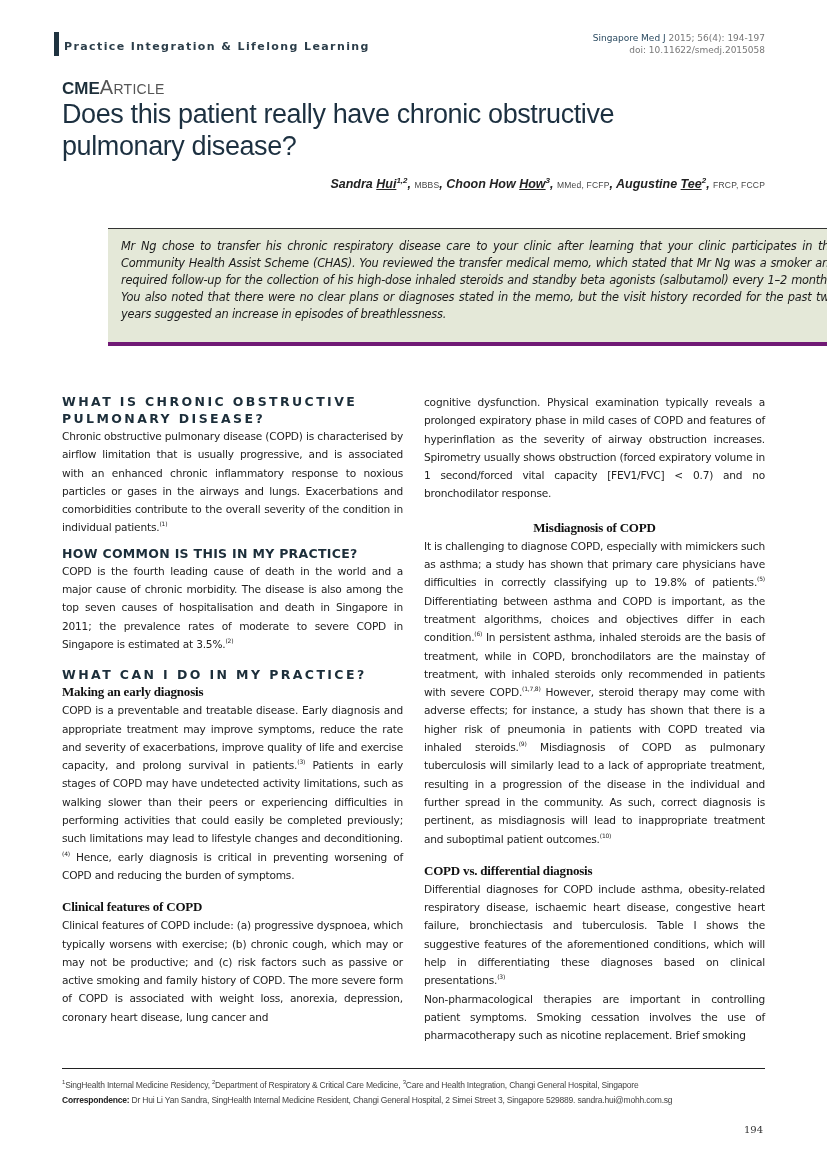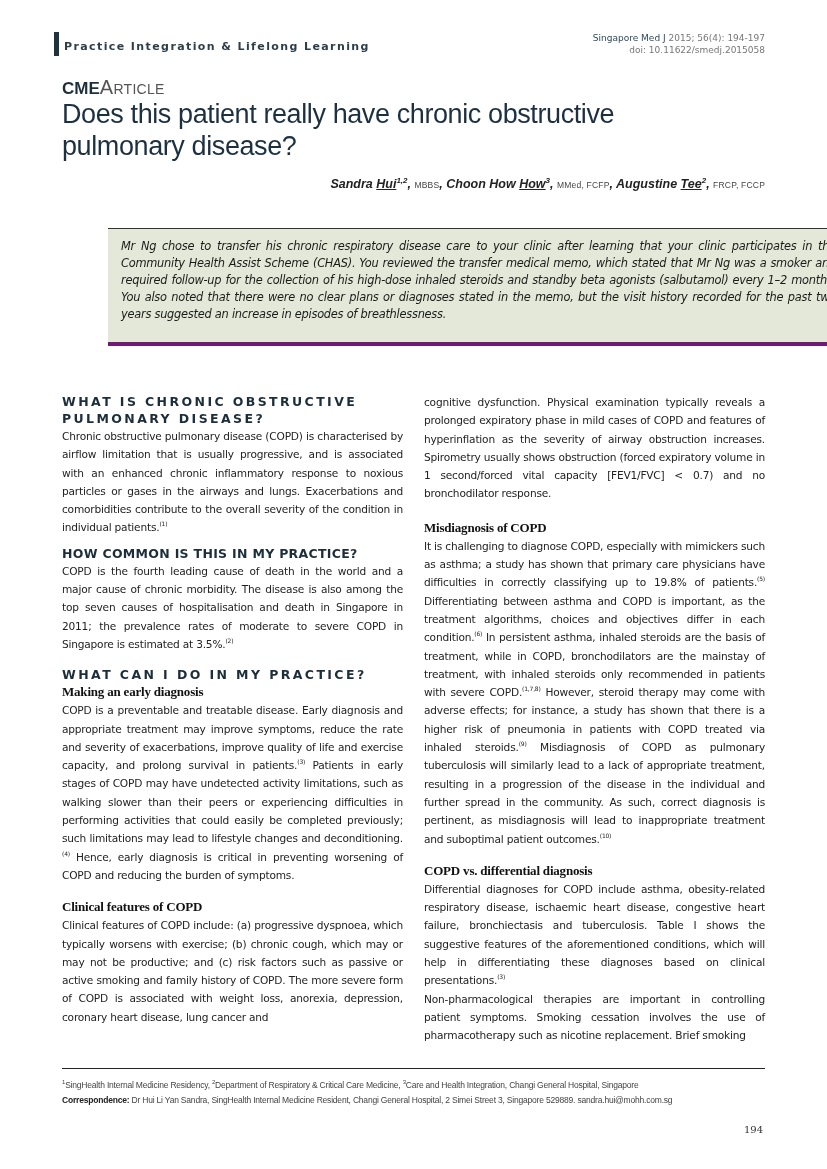--- a/index.html
+++ b/index.html
@@ -72,21 +72,21 @@
   <p><span>COPD is the fourth leading cause of death in the world and a major cause of chronic morbidity. The disease is also among the top seven causes of hospitalisation and death in Singapore in 2011; the prevalence rates of moderate to severe COPD in Singapore is estimated at 3.5%.</span><sup class="ref">(2)</sup></p>
   <h2 class="h1" style="margin-top:13px;">WHAT CAN I DO IN MY PRACTICE?</h2>
   <h3 class="h2">Making an early diagnosis</h3>
   <p><span>COPD is a preventable and treatable disease. Early diagnosis and appropriate treatment may improve symptoms, reduce the rate and severity of exacerbations, improve quality of life and exercise capacity, and prolong survival in patients.</span><sup class="ref">(3)</sup><span> Patients in early stages of COPD may have undetected activity limitations, such as walking slower than their peers or experiencing difficulties in performing activities that could easily be completed previously; such limitations may lead to lifestyle changes and deconditioning.</span><sup class="ref">(4)</sup><span> Hence, early diagnosis is critical in preventing worsening of COPD and reducing the burden of symptoms.</span></p>
   <h3 class="h2" style="margin-top:14px;">Clinical features of COPD</h3>
   <p><span>Clinical features of COPD include: (a) progressive dyspnoea, which typically worsens with exercise; (b) chronic cough, which may or may not be productive; and (c) risk factors such as passive or active smoking and family history of COPD. The more severe form of COPD is associated with weight loss, anorexia, depression, coronary heart disease, lung cancer and</span></p>
 </div>
 
 <div class="abs col right">
   <p><span>cognitive dysfunction. Physical examination typically reveals a prolonged expiratory phase in mild cases of COPD and features of hyperinflation as the severity of airway obstruction increases. Spirometry usually shows obstruction (forced expiratory volume in 1 second/forced vital capacity [FEV1/FVC] &lt; 0.7) and no bronchodilator response.</span></p>
-  <h3 class="h2" style="margin-top:16px;">Misdiagnosis of COPD</h3>
+  <h3 class="h2" style="margin-top:16px;text-align:center;">Misdiagnosis of COPD</h3>
   <p><span>It is challenging to diagnose COPD, especially with mimickers such as asthma; a study has shown that primary care physicians have difficulties in correctly classifying up to 19.8% of patients.</span><sup class="ref">(5)</sup><span> Differentiating between asthma and COPD is important, as the treatment algorithms, choices and objectives differ in each condition.</span><sup class="ref">(6)</sup><span> In persistent asthma, inhaled steroids are the basis of treatment, while in COPD, bronchodilators are the mainstay of treatment, with inhaled steroids only recommended in patients with severe COPD.</span><sup class="ref">(1,7,8)</sup><span> However, steroid therapy may come with adverse effects; for instance, a study has shown that there is a higher risk of pneumonia in patients with COPD treated via inhaled steroids.</span><sup class="ref">(9)</sup><span> Misdiagnosis of COPD as pulmonary tuberculosis will similarly lead to a lack of appropriate treatment, resulting in a progression of the disease in the individual and further spread in the community. As such, correct diagnosis is pertinent, as misdiagnosis will lead to inappropriate treatment and suboptimal patient outcomes.</span><sup class="ref">(10)</sup></p>
   <h3 class="h2" style="margin-top:14px;">COPD vs. differential diagnosis</h3>
   <p><span>Differential diagnoses for COPD include asthma, obesity-related respiratory disease, ischaemic heart disease, congestive heart failure, bronchiectasis and tuberculosis. Table I shows the suggestive features of the aforementioned conditions, which will help in differentiating these diagnoses based on clinical presentations.</span><sup class="ref">(3)</sup></p>
   <p><span>Non-pharmacological therapies are important in controlling patient symptoms. Smoking cessation involves the use of pharmacotherapy such as nicotine replacement. Brief smoking</span></p>
 </div>
 
 <div class="abs footrule"></div>
 <div class="abs foot">
   <div><sup>1</sup><span>SingHealth Internal Medicine Residency, </span><sup>2</sup><span>Department of Respiratory &amp; Critical Care Medicine, </span><sup>3</sup><span>Care and Health Integration, Changi General Hospital, Singapore</span></div>
   <div><b>Correspondence:</b><span> Dr Hui Li Yan Sandra, SingHealth Internal Medicine Resident, Changi General Hospital, 2 Simei Street 3, Singapore 529889. sandra.hui@mohh.com.sg</span></div>

